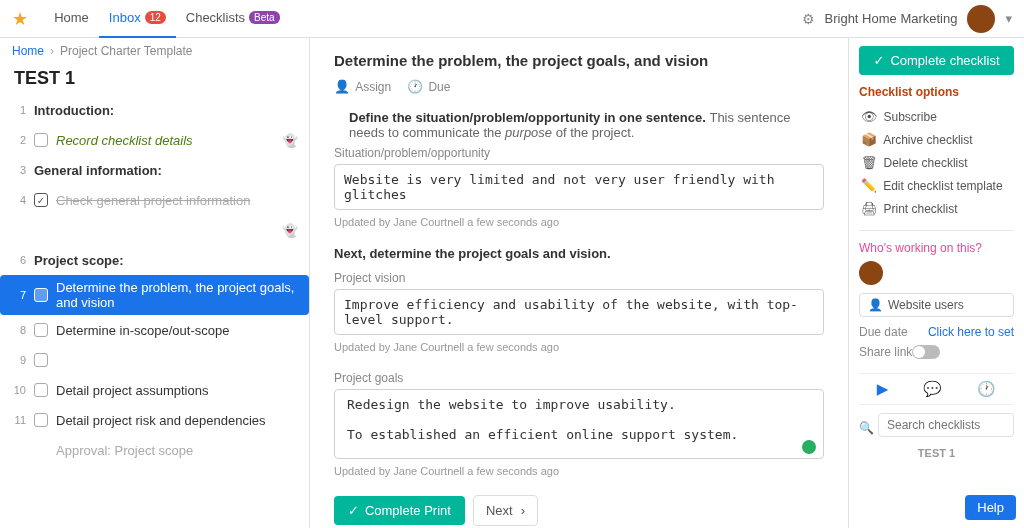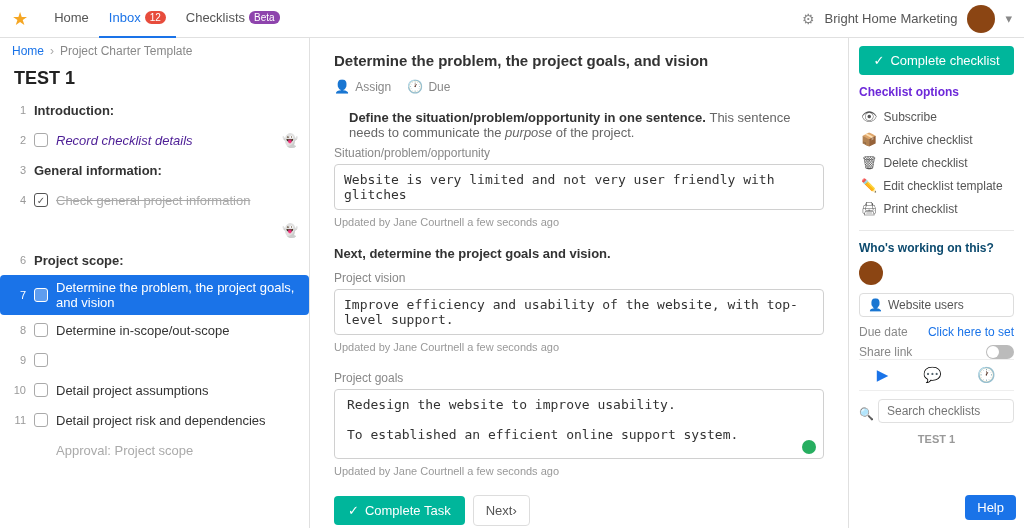--- a/index.html
+++ b/index.html
@@ -68,60 +68,60 @@
 
     .inline-bold { font-weight: 700; }
     .inline-italic { font-style: italic; }
 
     .complete-task-btn {
       display: inline-flex; align-items: center; gap: 6px;
       background: #00b69b; color: #fff; border: none; border-radius: 4px;
       padding: 7px 14px; font-size: 13px; cursor: pointer; font-weight: 500;
     }
     .next-btn {
-      display: inline-flex; align-items: center; gap: 0;
+      display: inline-flex; align-items: center; gap: 8px;
       background: #fff; color: #555; border: 1px solid #ddd; border-radius: 4px;
       padding: 7px 12px; font-size: 13px; cursor: pointer; margin-left: 8px;
     }
     .bottom-bar { display: flex; align-items: center; margin-top: 16px; }
 
     
     .rightpanel { width: 175px; flex-shrink: 0; overflow-y: auto; padding: 8px 10px; }
 
     .complete-checklist-btn {
       display: flex; align-items: center; gap: 6px; justify-content: center;
       background: #00b69b; color: #fff; border: none; border-radius: 4px;
       padding: 7px 10px; font-size: 13px; cursor: pointer; font-weight: 500; width: 100%;
       margin-bottom: 10px;
     }
 
-    .options-title { font-size: 12px; font-weight: 600; color: #6d28d9; margin-bottom: 6px; }
+    .options-title { font-size: 12px; font-weight: 600; color: #c2410c; margin-bottom: 6px; }
     .option-item {
       display: flex; align-items: center; gap: 6px; padding: 4px 2px;
       font-size: 12px; color: #555; cursor: pointer; border-radius: 3px;
     }
     .option-icon { font-size: 13px; }
 
     .divider { border: none; border-top: 1px solid #e8e8e8; margin: 10px 0; }
 
-    .whos-working { font-size: 12px; font-weight: 700; color: #0c4a6e; margin-bottom: 6px; }
+    .whos-working { font-size: 12px; font-weight: 400; color: #ec4899; margin-bottom: 6px; }
     .user-avatars { display: flex; gap: 4px; margin-bottom: 8px; }
     .small-avatar { width: 24px; height: 24px; border-radius: 50%; background: #c0392b; display: flex; align-items: center; justify-content: center; color: #fff; font-size: 10px; }
 
     .assign-users-btn {
       display: flex; align-items: center; gap: 5px; border: 1px solid #ddd; border-radius: 4px;
       padding: 4px 8px; font-size: 12px; color: #555; cursor: pointer; background: #fff; width: 100%;
       margin-bottom: 8px;
     }
 
     .due-date-row { display: flex; justify-content: space-between; align-items: center; margin-bottom: 6px; }
     .due-label { font-size: 12px; color: #888; }
     .due-link { font-size: 12px; color: #1a73e8; cursor: pointer; }
 
-    .share-link-row { display: flex; justify-content: space-between; align-items: center; margin-bottom: 0; }
+    .share-link-row { display: flex; align-items: center; margin-bottom: 14px; }
     .share-label { font-size: 12px; color: #888; }
     .toggle-off { background: #bbb; border-radius: 8px; width: 28px; height: 14px; position: relative; cursor: pointer; }
     .toggle-off::after { content: ''; position: absolute; left: 1px; top: 1px; width: 12px; height: 12px; border-radius: 50%; background: #fff; }
 
     .icon-row { display: flex; justify-content: space-around; border-top: 1px solid #eee; border-bottom: 1px solid #eee; padding: 6px 0; margin-bottom: 8px; }
     .icon-row-item { cursor: pointer; color: #888; font-size: 15px; }
     .icon-row-item.active { color: #1a73e8; }
 
     .search-checklist { width: 100%; border: 1px solid #e0e0e0; border-radius: 4px; padding: 4px 8px; font-size: 12px; margin-bottom: 6px; }
 
@@ -171,21 +171,21 @@
     <div class="sidebar-title">TEST 1</div>
 
     <div class="task-row">
       <span class="task-row-num">1</span>
       <span class="section-label">Introduction:</span>
     </div>
 
     <div class="task-row">
       <span class="task-row-num">2</span>
       <div class="task-checkbox"></div>
-      <span class="task-label" style="font-style:italic;color:#4c1d95;">Record checklist details</span>
+      <span class="task-label" style="font-style:italic;color:#4d7c0f;">Record checklist details</span>
       <span class="ghost-icon" style="margin-left:auto;font-size:13px;color:#ccc;">👻</span>
     </div>
 
     <div class="task-row">
       <span class="task-row-num">3</span>
       <span class="section-label">General information:</span>
     </div>
 
     <div class="task-row">
       <span class="task-row-num">4</span>
@@ -275,21 +275,21 @@
 
 To established an efficient online support system.</textarea>
         <span class="green-dot"></span>
       </div>
       <div class="updated-label">Updated by Jane Courtnell a few seconds ago</div>
     </div>
 
     <div class="bottom-bar">
       <button class="complete-task-btn">
         <span>✓</span>
-        <span>Complete Task</span>
+        <span>Complete Print</span>
       </button>
       <button class="next-btn">
         <span>Next</span>
         <span>›</span>
       </button>
     </div>
   </main>
 
   <aside class="rightpanel">
     <button class="complete-checklist-btn">

